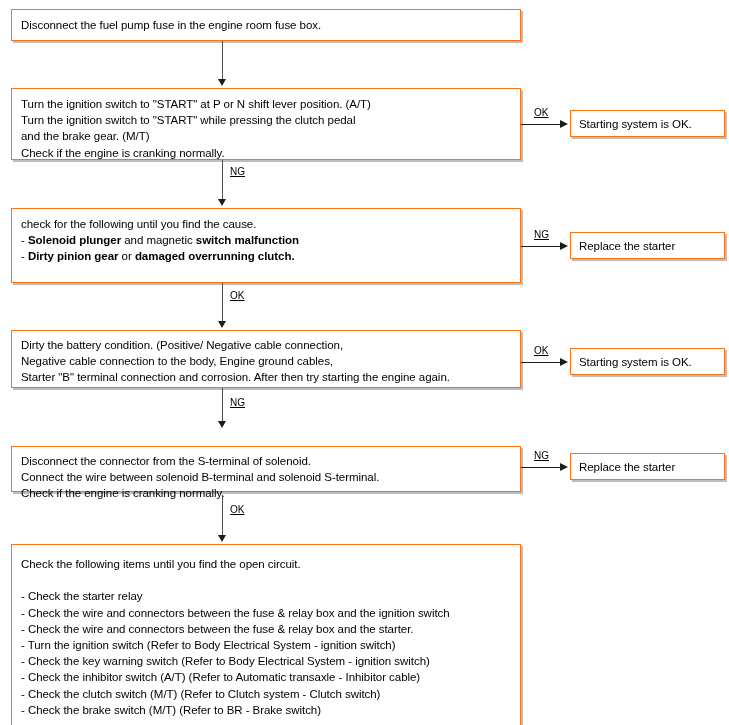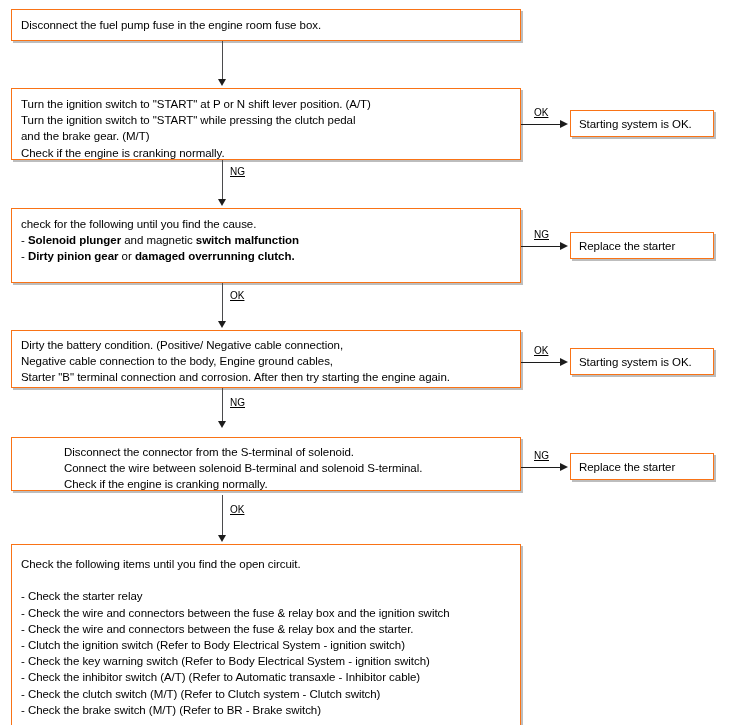--- a/index.html
+++ b/index.html
@@ -47,30 +47,30 @@
     font-weight: bold;
   }
 
   
   .main-box { left: 11px; width: 510px; }
 
   #box1 { top: 9px;   height: 32px; }
   #box2 { top: 88px;  height: 72px; }
   #box3 { top: 208px; height: 75px; }
   #box4 { top: 330px; height: 58px; }
-  #box5 { top: 437px; height: 54px; padding-left: 43px; }
+  #box5 { top: 446px; height: 46px; }
   #box6 { top: 544px; height: 219px; }
 
   #box1 .lines { padding-top: 7px; }
   #box4 .lines { padding-top: 6px; }
   #box5 .lines { padding-top: 6px; }
   #box6 .lines { padding-top: 11px; }
 
   
-  .result-box { left: 570px; width: 144px; height: 27px; }
+  .result-box { left: 570px; width: 155px; height: 27px; }
   .result-box .lines { padding: 5px 0 0 8px; }
   .result-box .line { font-size: 11.5px; line-height: 16px; }
 
   #res1 { top: 110px; }
   #res2 { top: 232px; }
   #res3 { top: 348px; }
   #res4 { top: 453px; }
 
   
   .vline {
@@ -208,21 +208,21 @@
   <div class="varrow" style="left:218px; top:535px;"></div>
   <div class="edge-label" style="left:230px; top:503px;">OK</div>
 
   <div class="box main-box" id="box6">
     <div class="lines">
       <div class="line">Check the following items until you find the open circuit.</div>
       <div class="line blank"></div>
       <div class="line">- Check the starter relay</div>
       <div class="line">- Check the wire and connectors between the fuse &amp; relay box and the ignition switch</div>
       <div class="line">- Check the wire and connectors between the fuse &amp; relay box and the starter.</div>
-      <div class="line">- Clutch the ignition switch (Refer to Body Electrical System - ignition switch)</div>
+      <div class="line">- Turn the ignition switch (Refer to Body Electrical System - ignition switch)</div>
       <div class="line">- Check the key warning switch (Refer to Body Electrical System - ignition switch)</div>
       <div class="line">- Check the inhibitor switch (A/T) (Refer to Automatic transaxle - Inhibitor cable)</div>
       <div class="line">- Check the clutch switch (M/T) (Refer to Clutch system - Clutch switch)</div>
       <div class="line">- Check the brake switch (M/T) (Refer to BR - Brake switch)</div>
     </div>
   </div>
 
 </div>
 
 </body></html>

